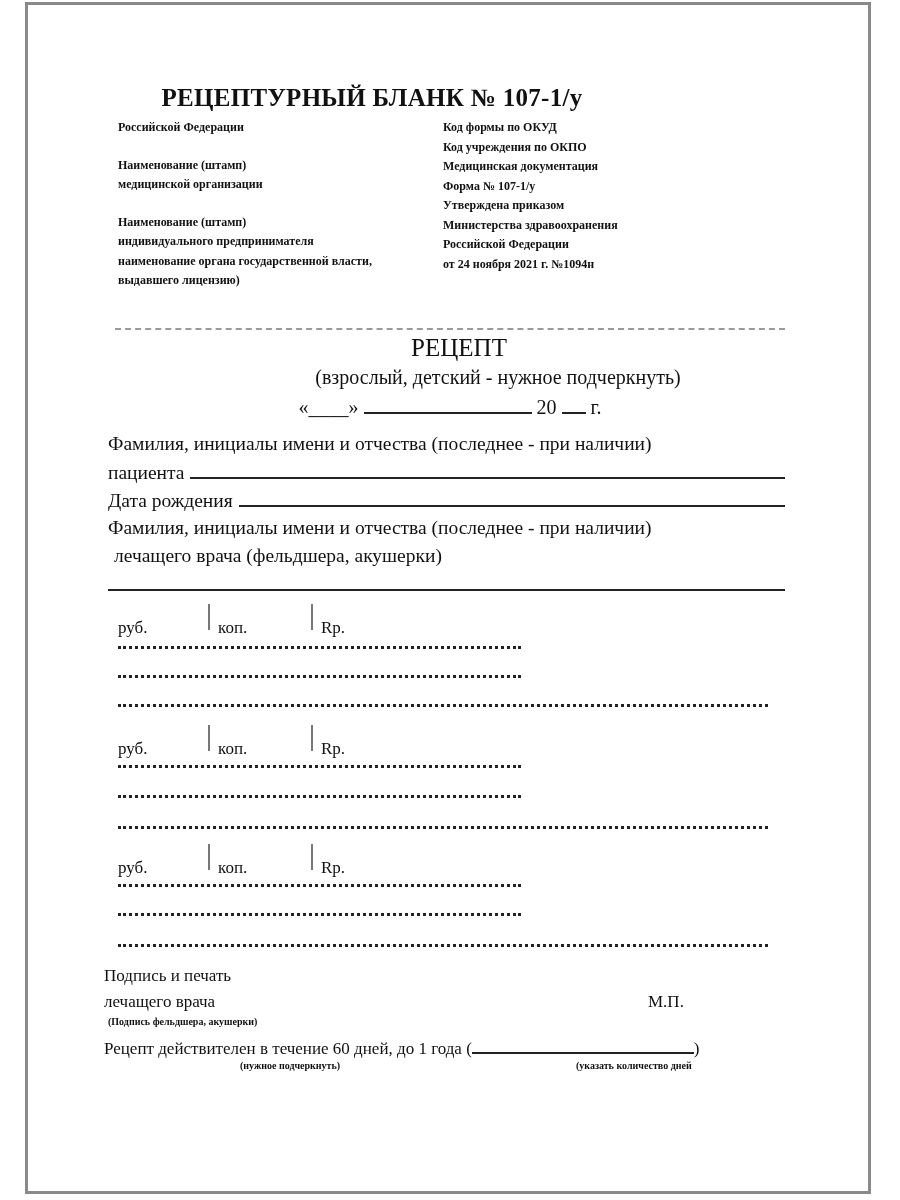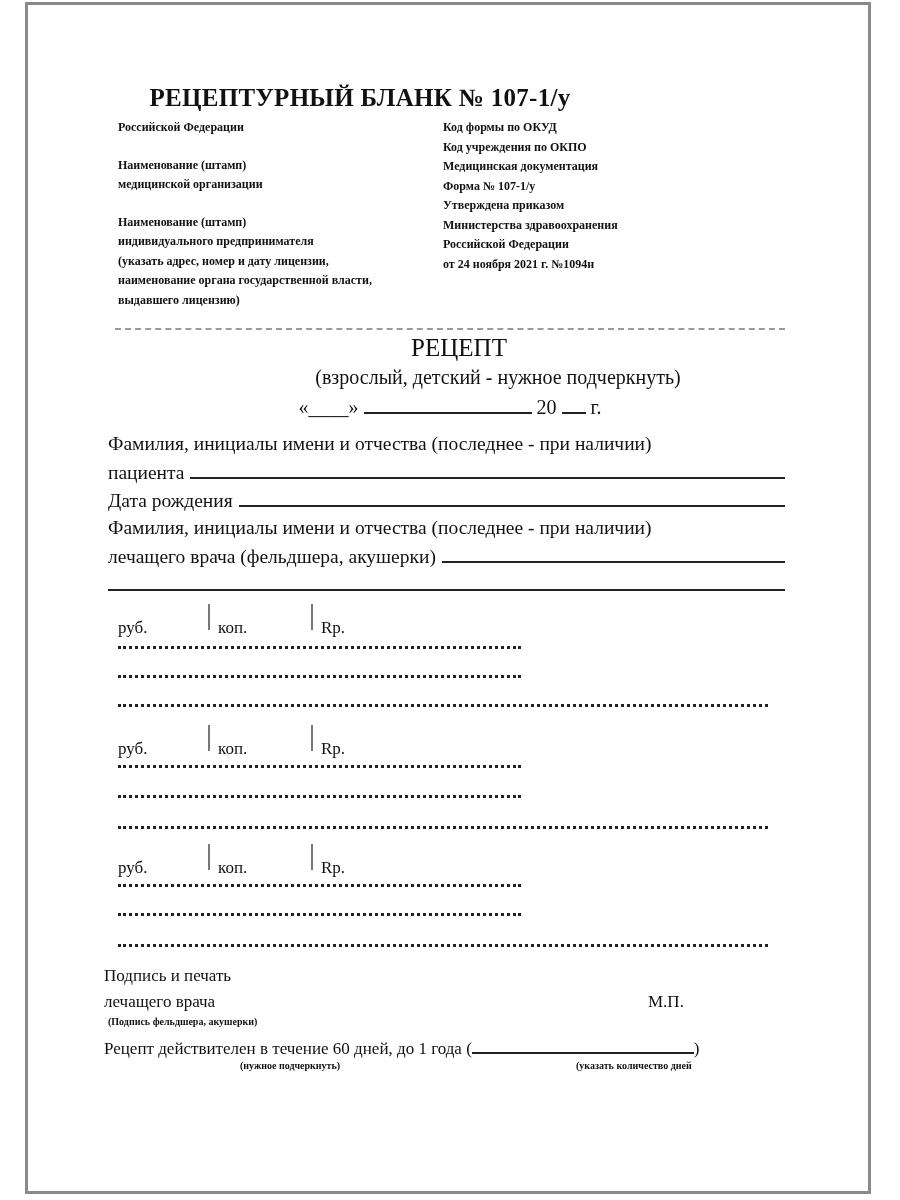--- a/index.html
+++ b/index.html
@@ -1,21 +1,21 @@
 <!DOCTYPE html>
 <html><head>
 <meta charset="utf-8">
 <style>
   html, body { margin: 0; padding: 0; background: #ffffff; }
   body { width: 900px; height: 1200px; position: relative; overflow: hidden;
          font-family: "Liberation Serif", "DejaVu Serif", serif; color: #111; }
   .page { position: absolute; left: 25px; top: 2px; width: 846px; height: 1192px;
           border: 3px solid #8a8a8a; box-sizing: border-box; background: #fff; }
   .abs { position: absolute; white-space: nowrap; }
-  .title { left: 0; width: 720px; top: 84px; text-align: center; font-size: 25px; font-weight: bold; letter-spacing: 0.3px; }
+  .title { left: 0; width: 720px; top: 84px; text-align: center; font-size: 25px; font-weight: bold; letter-spacing: 0.3px; padding-left: 12px; }
   .small { font-size: 12px; font-weight: bold; line-height: 19px; }
   .hdr-left { left: 118px; top: 118px; }
   .hdr-right { left: 443px; top: 118px; }
   .hdr-left div, .hdr-right div { height: 19.5px; }
   .dash-sep { position: absolute; left: 115px; width: 670px; top: 328px; border-top: 2px dashed #9a9a9a; }
   .recipe-title { left: 0; width: 900px; top: 334px; text-align: center; font-size: 25px; margin-left: 9px; }
   .recipe-sub { left: 0; width: 900px; top: 366px; text-align: center; font-size: 20px; padding-left: 48px; }
   .date-line { left: 0; width: 900px; top: 396px; text-align: center; font-size: 20px; }
   .field { font-size: 19.5px; left: 108px; }
   .uline { display: inline-block; border-bottom: 2px solid #222; vertical-align: baseline; height: 16px; }
@@ -34,21 +34,20 @@
 <div class="abs title">РЕЦЕПТУРНЫЙ БЛАНК № 107-1/у</div>
 
 <div class="abs small hdr-left">
   <div>Российской Федерации</div>
   <div style="height:18px"></div>
   <div>Наименование (штамп)</div>
   <div>медицинской организации</div>
   <div style="height:18px"></div>
   <div>Наименование (штамп)</div>
   <div>индивидуального предпринимателя</div>
-  <div>(указать адрес, номер и дату лицензии,</div>
   <div>наименование органа государственной власти,</div>
   <div>выдавшего лицензию)</div>
 </div>
 
 <div class="abs small hdr-right">
   <div>Код формы по ОКУД</div>
   <div>Код учреждения по ОКПО</div>
   <div>Медицинская документация</div>
   <div>Форма № 107-1/у</div>
   <div>Утверждена приказом</div>
@@ -72,21 +71,21 @@
 <div class="abs field" style="top:433px">Фамилия, инициалы имени и отчества (последнее - при наличии)</div>
 <div class="abs field" style="top:461px; width:677px; display:flex; align-items:baseline;">
   <span>пациента</span>
   <span class="uline" style="flex:1; margin-left:6px"></span>
 </div>
 <div class="abs field" style="top:489px; width:677px; display:flex; align-items:baseline;">
   <span>Дата рождения</span>
   <span class="uline" style="flex:1; margin-left:6px"></span>
 </div>
 <div class="abs field" style="top:517px">Фамилия, инициалы имени и отчества (последнее - при наличии)</div>
-<div class="abs field" style="top:545px; width:677px; display:flex; align-items:baseline;">
+<div class="abs field" style="top:545px; width:677px; display:flex; align-items:baseline;flex-direction:column;">
   <span>лечащего врача (фельдшера, акушерки)</span>
   <span class="uline" style="flex:1; margin-left:6px"></span>
 </div>
 <div class="abs" style="left:108px; top:573px; width:677px;">
   <span class="uline" style="width:677px"></span>
 </div>
 
 <div class="rx-row" style="top:606px">
   <span style="left:0">руб.</span>
   <div class="vbar" style="left:90px"></div>

